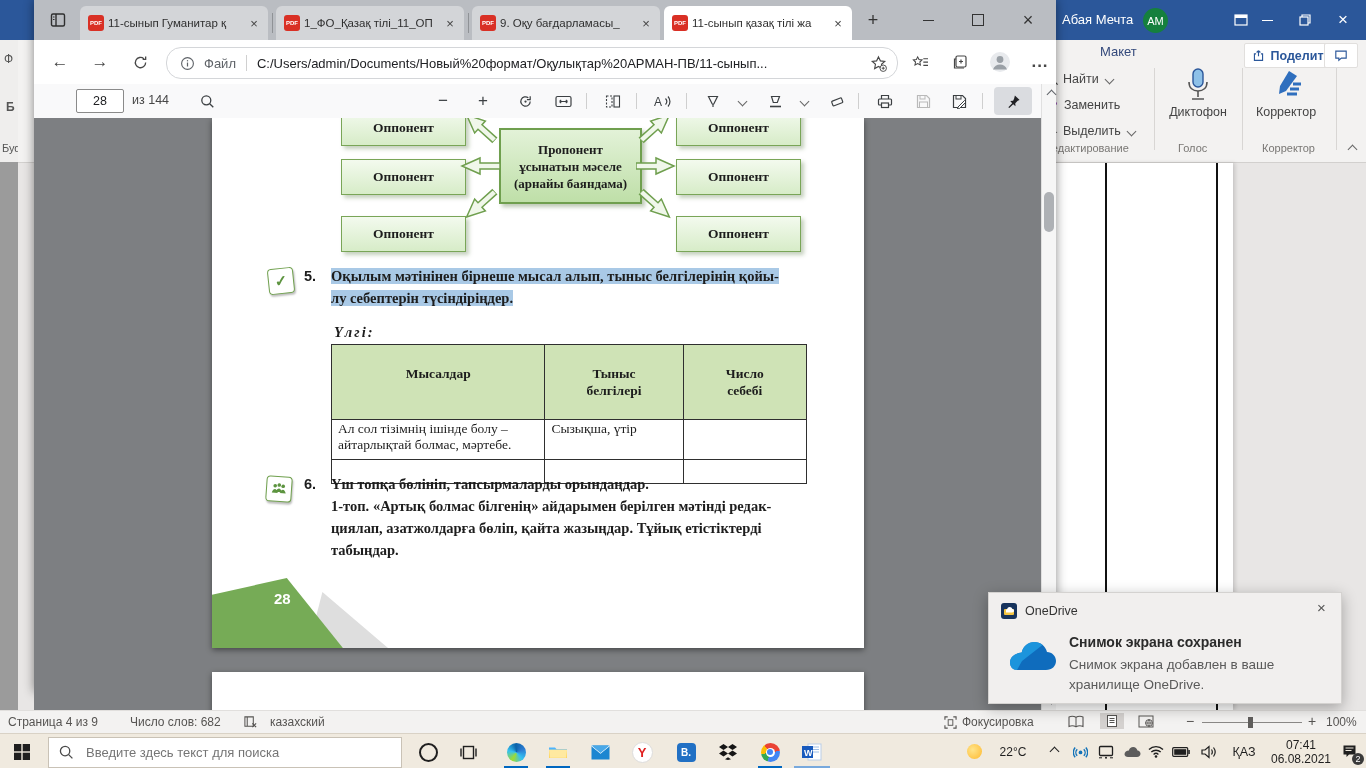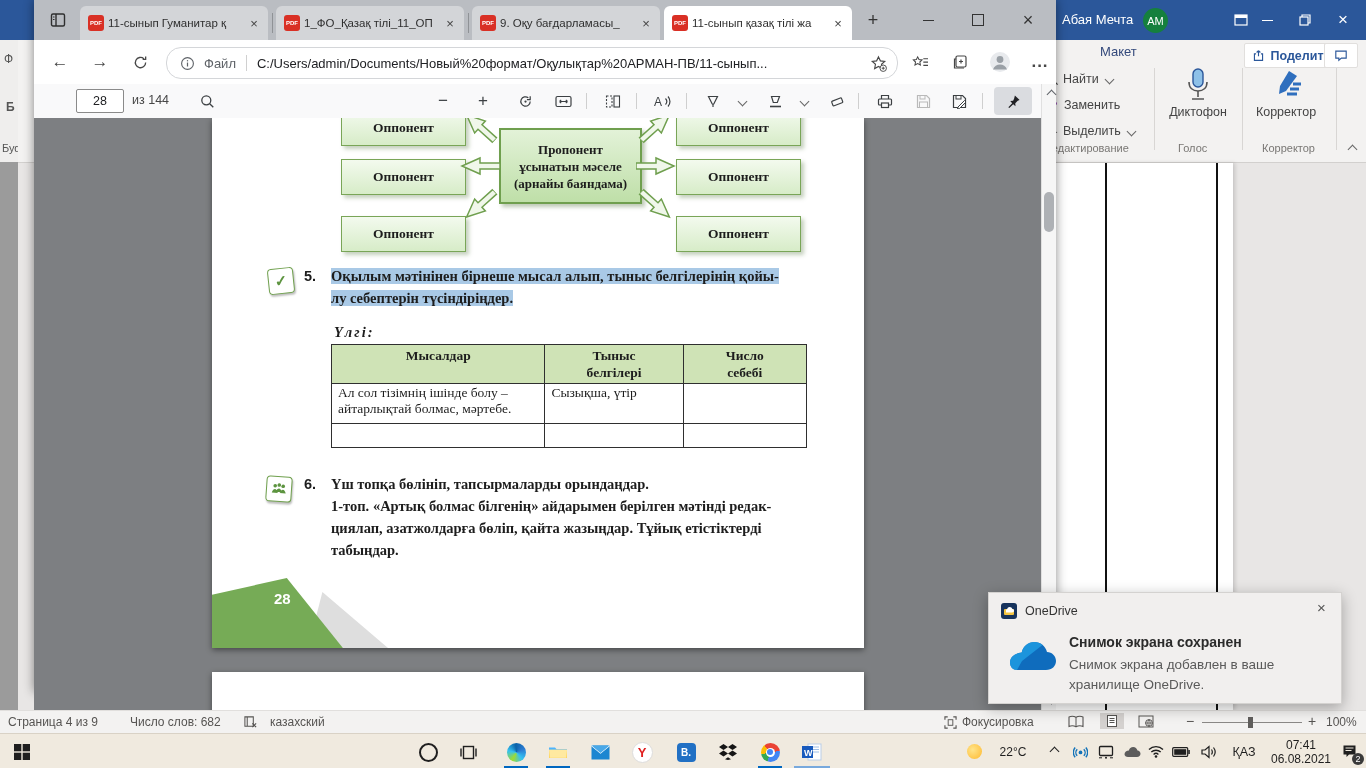--- a/index.html
+++ b/index.html
@@ -70,21 +70,21 @@
     background:linear-gradient(180deg,#e3f2d8,#bfdfa8);display:flex;flex-direction:column;align-items:center;justify-content:center;
     font-size:13px;font-weight:bold;line-height:17px;box-shadow:3px 3px 4px rgba(90,120,70,.4);text-align:center;}
   .barrow{position:absolute;width:40px;height:22px;}
   .ptask{position:absolute;font-size:14.5px;font-weight:600;line-height:22px;white-space:nowrap;}
   .hl{background:#a9c9e6;}
   .ticon{position:absolute;width:24px;height:24px;border:1.5px solid #6fa04d;border-radius:4px;background:#fff;
     transform:rotate(-6deg);display:flex;align-items:center;justify-content:center;color:#5d9440;font-weight:bold;font-size:15px;
     box-shadow:1px 2px 2px rgba(0,0,0,.25);}
   #ptable{position:absolute;left:119px;top:226px;width:476px;border-collapse:collapse;font-size:13.5px;}
   #ptable td,#ptable th{border:1.3px solid #2f2f2f;padding:1px 6px;vertical-align:top;}
-  #ptable th{background:#cfe3b6;font-weight:bold;text-align:center;line-height:17px;padding:2px 4px;}
+  #ptable th{background:#cfe3b6;font-weight:bold;text-align:center;line-height:17px;padding:20px 4px;}
   #greenfoot{position:absolute;left:0;top:460px;width:170px;height:70px;}
   #greenfoot .fold{position:absolute;left:96px;top:14px;width:80px;height:56px;background:#dedede;
     clip-path:polygon(18% 0,100% 100%,0 100%);}
   #greenfoot .poly{position:absolute;left:0;top:0;width:170px;height:70px;background:#76ab56;
     clip-path:polygon(0 24%,44% 0,77% 100%,0 100%);}
   #greenfoot .pnum{position:absolute;left:62px;top:12px;color:#fff;font-weight:bold;font-size:15px;font-family:"Liberation Sans",sans-serif;}
 
   
   #toast{left:988px;top:592px;width:352px;height:110px;background:#f1efee;border:1px solid #d4d2d0;
     box-shadow:0 4px 14px rgba(0,0,0,.3);font-size:13px;color:#444;}
@@ -532,20 +532,27 @@
 
   <div class="abs" id="taskbar">
     <span class="tb-ico" style="left:2px;top:2px">
       <svg width="16" height="16" viewBox="0 0 16 16">
           <rect x="0" y="0" width="7.3" height="7.3" fill="#1f1f1f"></rect>
           <rect x="8.7" y="0" width="7.3" height="7.3" fill="#1f1f1f"></rect>
           <rect x="0" y="8.7" width="7.3" height="7.3" fill="#1f1f1f"></rect>
           <rect x="8.7" y="8.7" width="7.3" height="7.3" fill="#1f1f1f"></rect>
         </svg>
     </span>
+    <div id="tb-search">
+      <svg width="15" height="15" viewBox="0 0 16 16" style="margin:0 10px">
+          <circle cx="6.5" cy="6.5" r="5" fill="none" stroke="#4a4a4a" stroke-width="1.4"></circle>
+          <path d="M10.3 10.3l4 4" stroke="#4a4a4a" stroke-width="1.4"></path>
+        </svg>
+      <input placeholder="Введите здесь текст для поиска" style="">
+    </div>
     <span class="tb-ico" style="left:408px;top:2px">
       <span style="width:15px;height:15px;border:2px solid #1f1f1f;border-radius:50%"></span>
     </span>
     <span class="tb-ico" style="left:448px;top:2px">
       <svg width="17" height="15" viewBox="0 0 17 15">
           <rect x="3.5" y="1.5" width="10" height="12" fill="none" stroke="#1f1f1f" stroke-width="1.4"></rect>
           <path d="M1 3.5v8M16 3.5v8" stroke="#1f1f1f" stroke-width="1.4"></path>
         </svg>
     </span>
 

